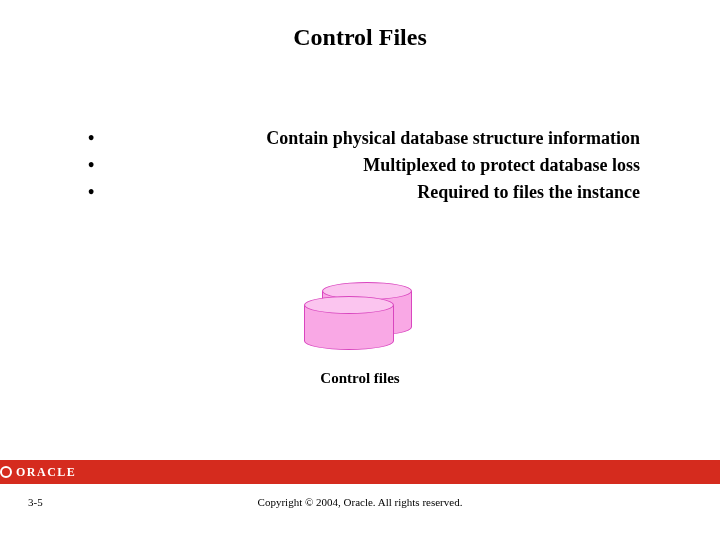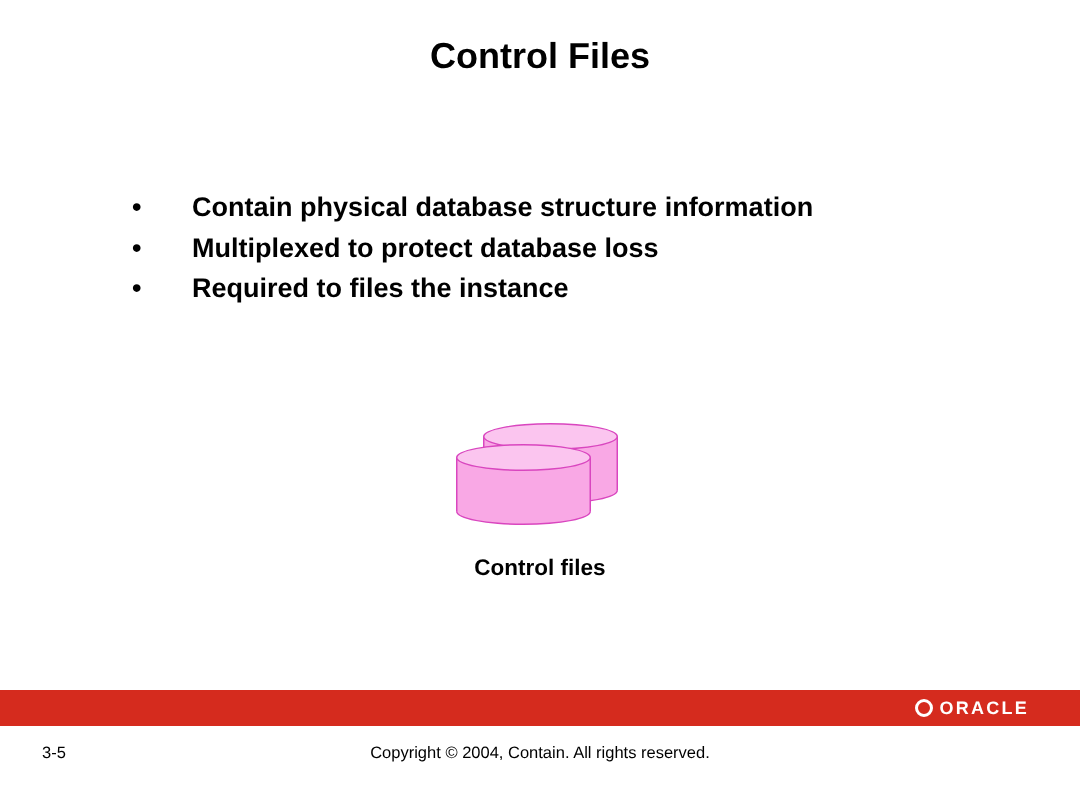--- a/index.html
+++ b/index.html
@@ -2,20 +2,21 @@
 <html><head>
 <meta charset="utf-8">
 <style>
   * { margin: 0; padding: 0; box-sizing: border-box; }
   html, body { width: 720px; height: 540px; font-family: Arial, Helvetica, sans-serif; background: #fff; color: #000; }
   .slide {
     position: relative;
     width: 720px;
     height: 520px;
     background: #fff;
+    font-family: Liberation Serif, serif;
   }
   .title {
     position: absolute;
     top: 24px;
     left: 0;
     width: 100%;
     text-align: center;
     font-size: 24px;
     font-weight: bold;
   }
@@ -31,21 +32,21 @@
     margin-bottom: 6px;
     font-size: 18px;
     font-weight: bold;
   }
   .bullet-dot {
     width: 48px;
     flex: 0 0 48px;
     text-align: left;
     padding-left: 8px;
   }
-  .bullet-text { flex: 1; }
+  .bullet-text { flex: 1; text-align: right; }
   .figure {
     position: absolute;
     top: 282px;
     left: 0;
     width: 100%;
     display: flex;
     flex-direction: column;
     align-items: center;
   }
   .cylinders {
@@ -99,21 +100,20 @@
   }
   .footer-bar {
     position: absolute;
     left: 0;
     bottom: 36px;
     width: 720px;
     height: 24px;
     background: #d52b1e;
     display: flex;
     align-items: center;
-    justify-content: flex-end;
     padding-right: 34px;
   }
   .oracle-logo {
     display: flex;
     align-items: center;
     gap: 4px;
   }
   .oracle-o {
     width: 12px;
     height: 12px;
@@ -180,15 +180,15 @@
   </div>
 
   <div class="footer-bar">
     <div class="oracle-logo">
       <span class="oracle-o"></span>
       <span class="oracle-text">ORACLE</span>
     </div>
   </div>
 
   <div class="page-num">3-5</div>
-  <div class="copyright">Copyright © 2004, Contain. All rights reserved.</div>
+  <div class="copyright">Copyright © 2004, Oracle. All rights reserved.</div>
 
 </div>
 
 </body></html>

